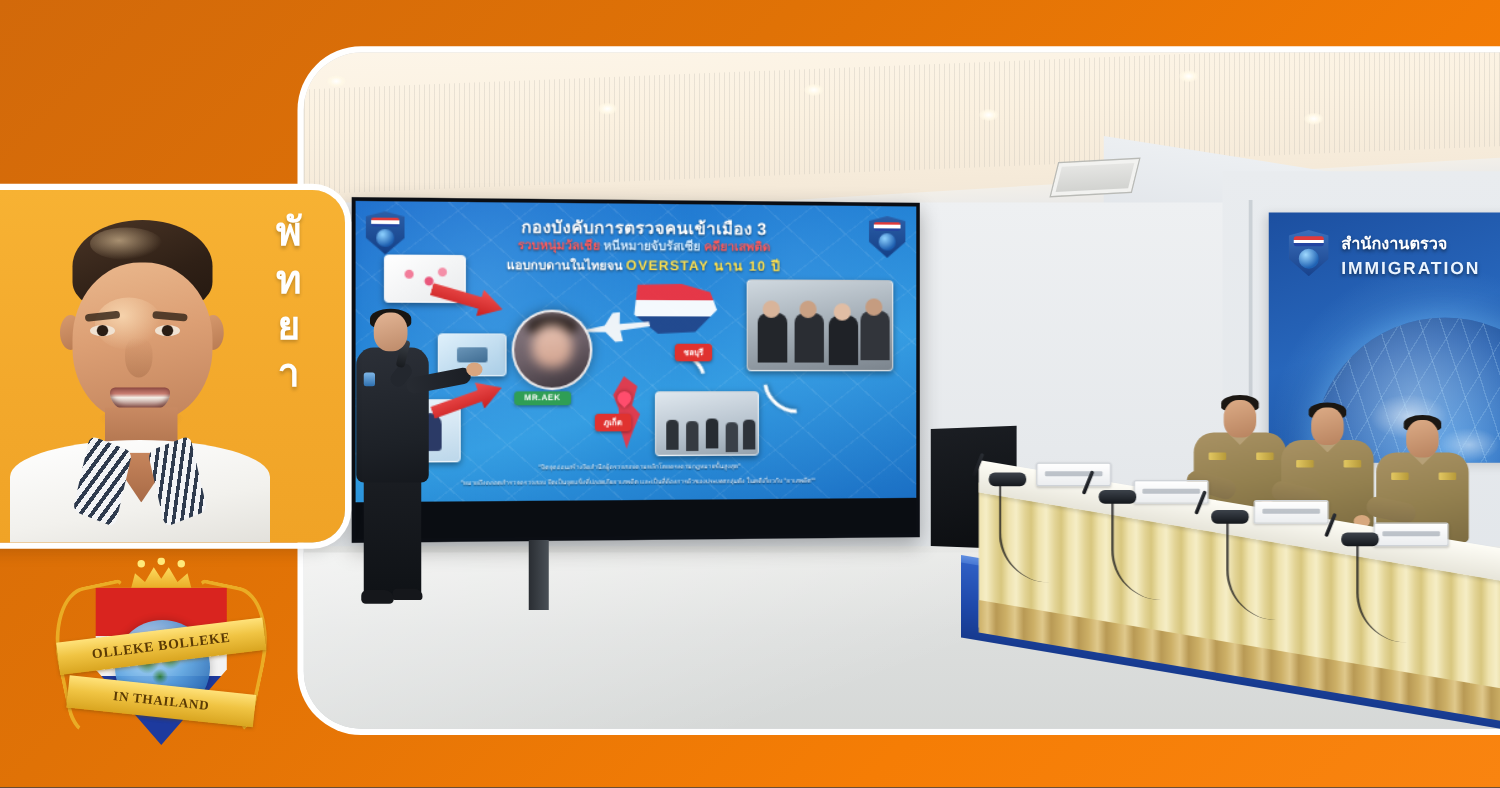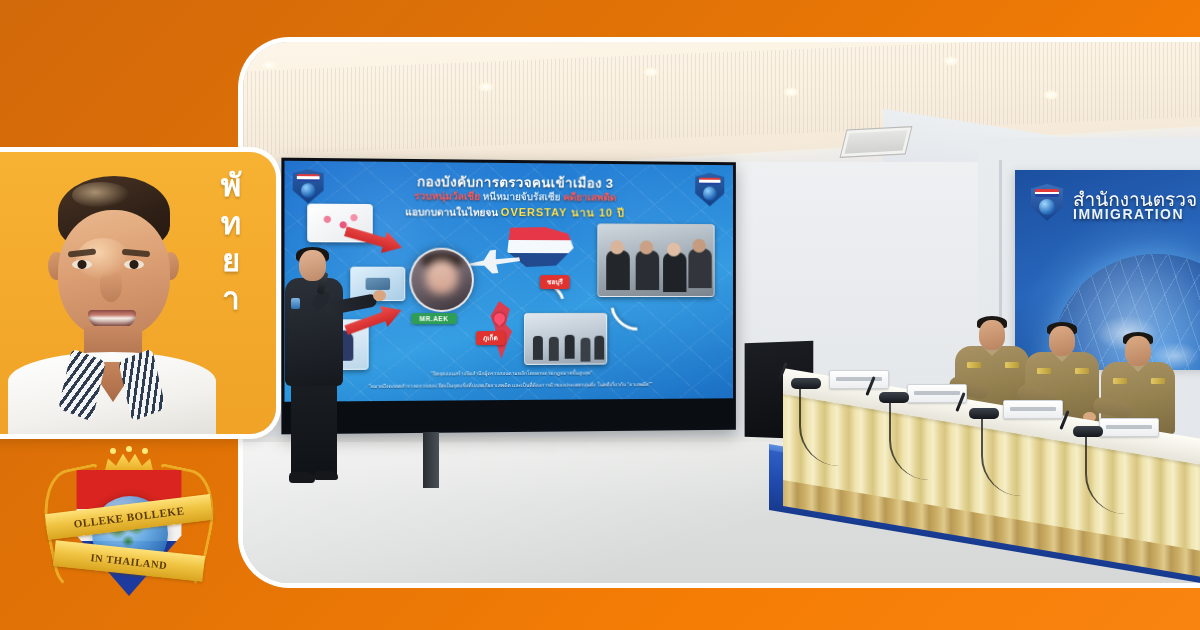--- a/index.html
+++ b/index.html
@@ -378,21 +378,21 @@
     content:""; position:absolute; left:4px; top:5px; width:24px; height:8px;
     background: linear-gradient(180deg, #e23a3a 33%, #ffffff 33%, #ffffff 66%, #2344a0 66%);
     border-radius: 2px;
   }
   .imm-emblem::after {
     content:""; position:absolute; left:8px; top:15px; width:16px; height:16px;
     border-radius:50%; background: radial-gradient(circle at 35% 30%, #9fd9ff, #1f62b4 70%);
   }
   .imm-th {
     position: absolute; left: 58px; top: 14px;
-    color: #ffffff; font-size: 19px; font-weight: normal; white-space: nowrap;
+    color: #ffffff; font-size: 13px; font-weight: bold; white-space: nowrap;
     text-shadow: 0 2px 3px rgba(0,0,0,.5);
   }
   .imm-en {
     position: absolute; left: 58px; top: 36px;
     color: #eaf4ff; font-size: 14px; font-weight: bold; letter-spacing: 1.5px;
     white-space: nowrap; text-shadow: 0 2px 3px rgba(0,0,0,.5);
   }
 
   
   .table-wrap {

